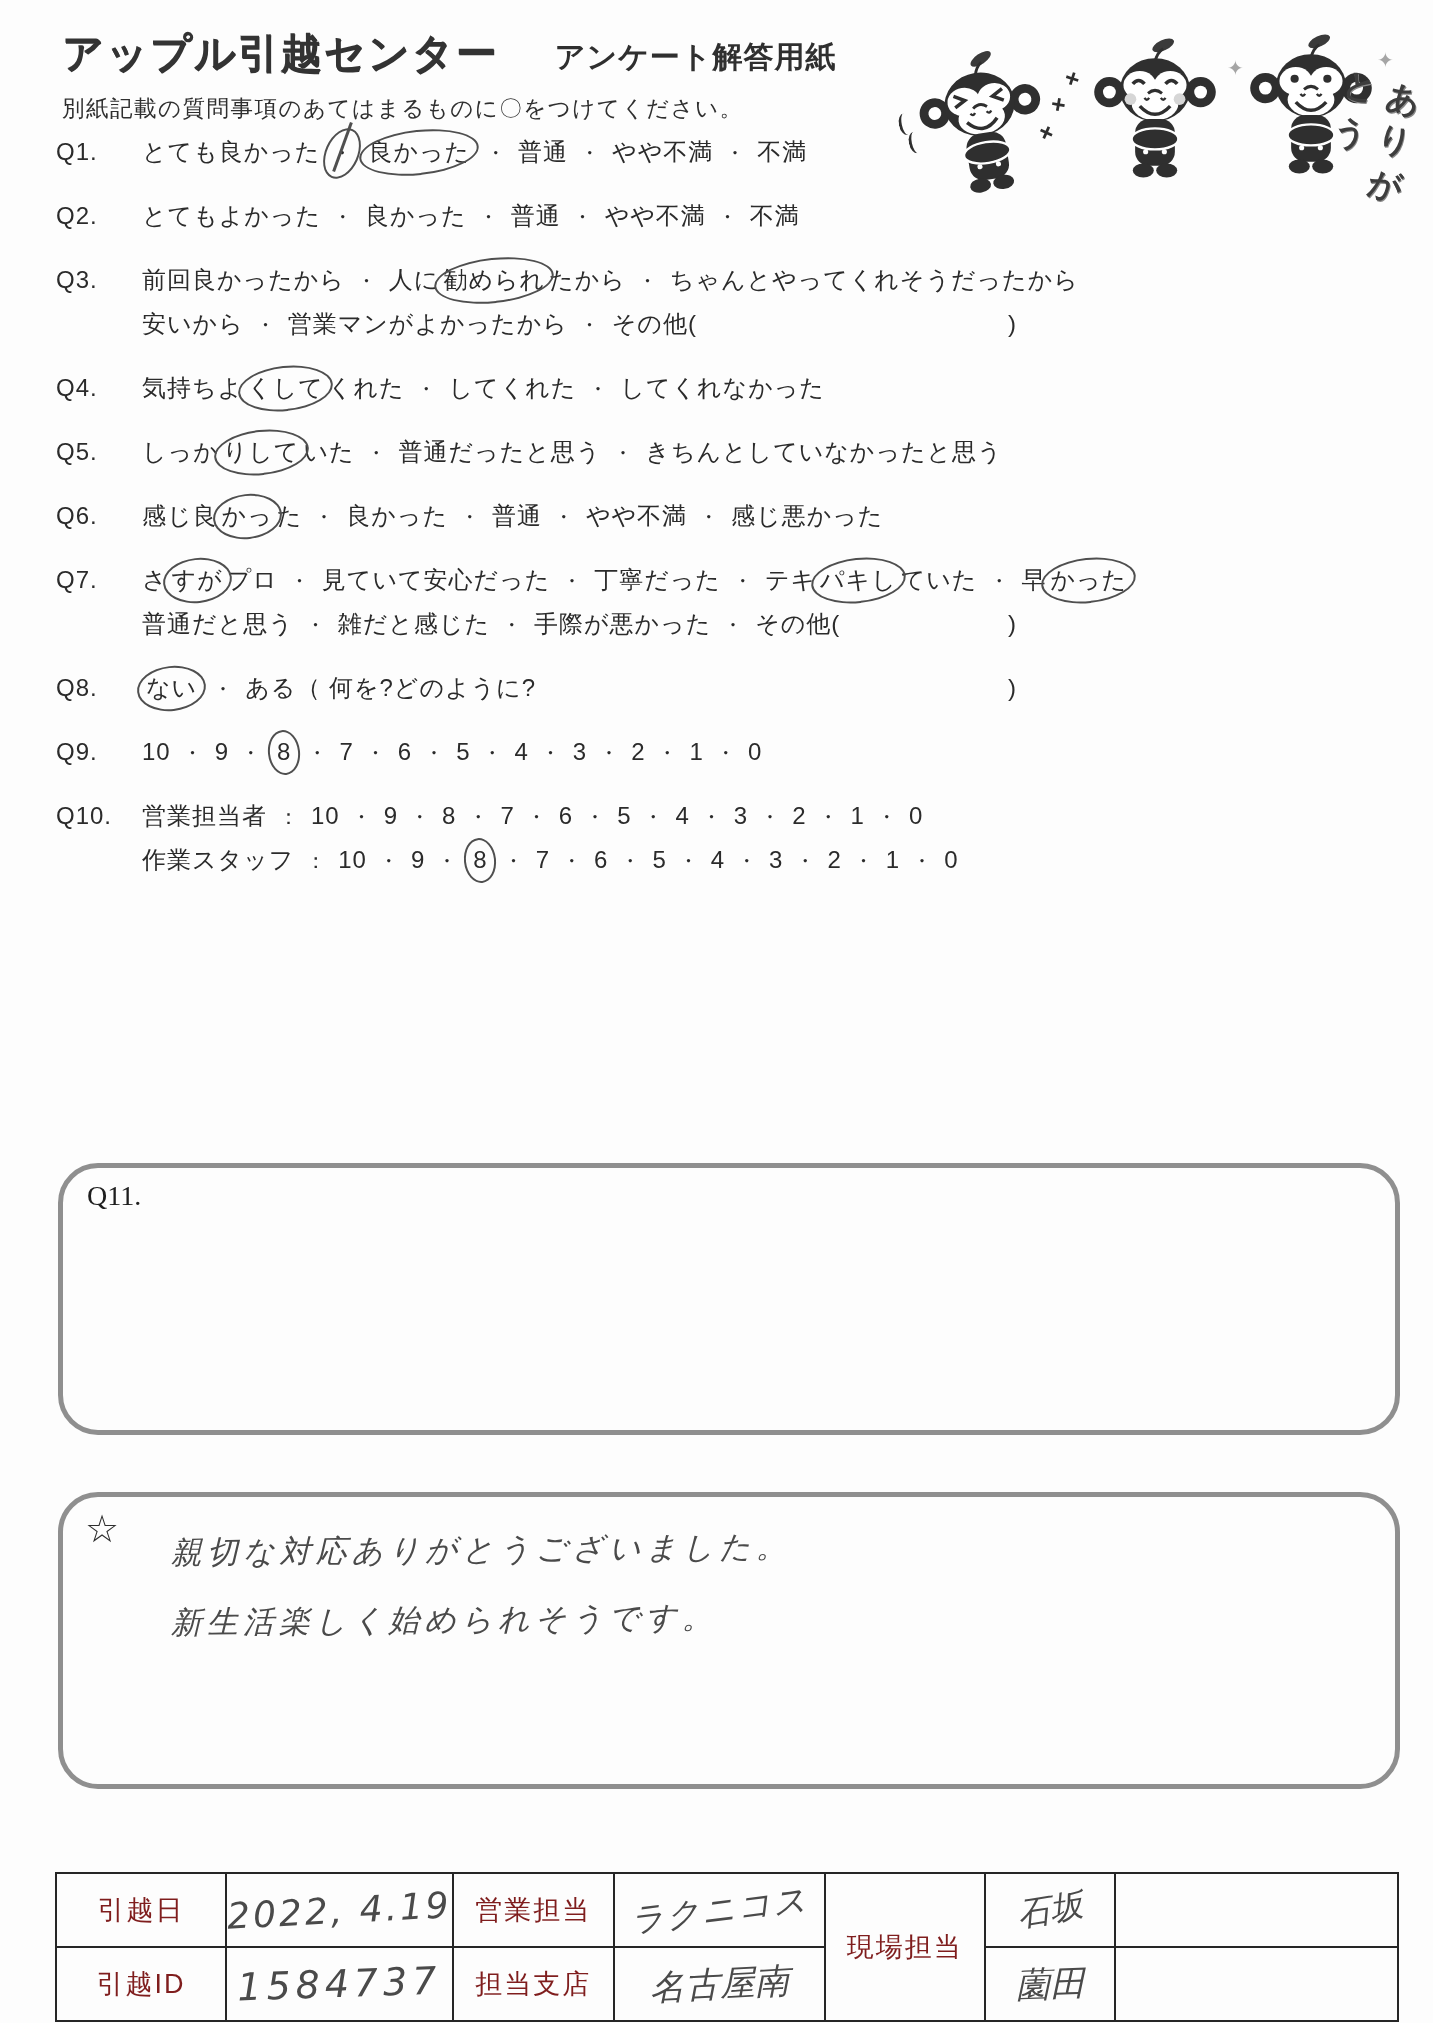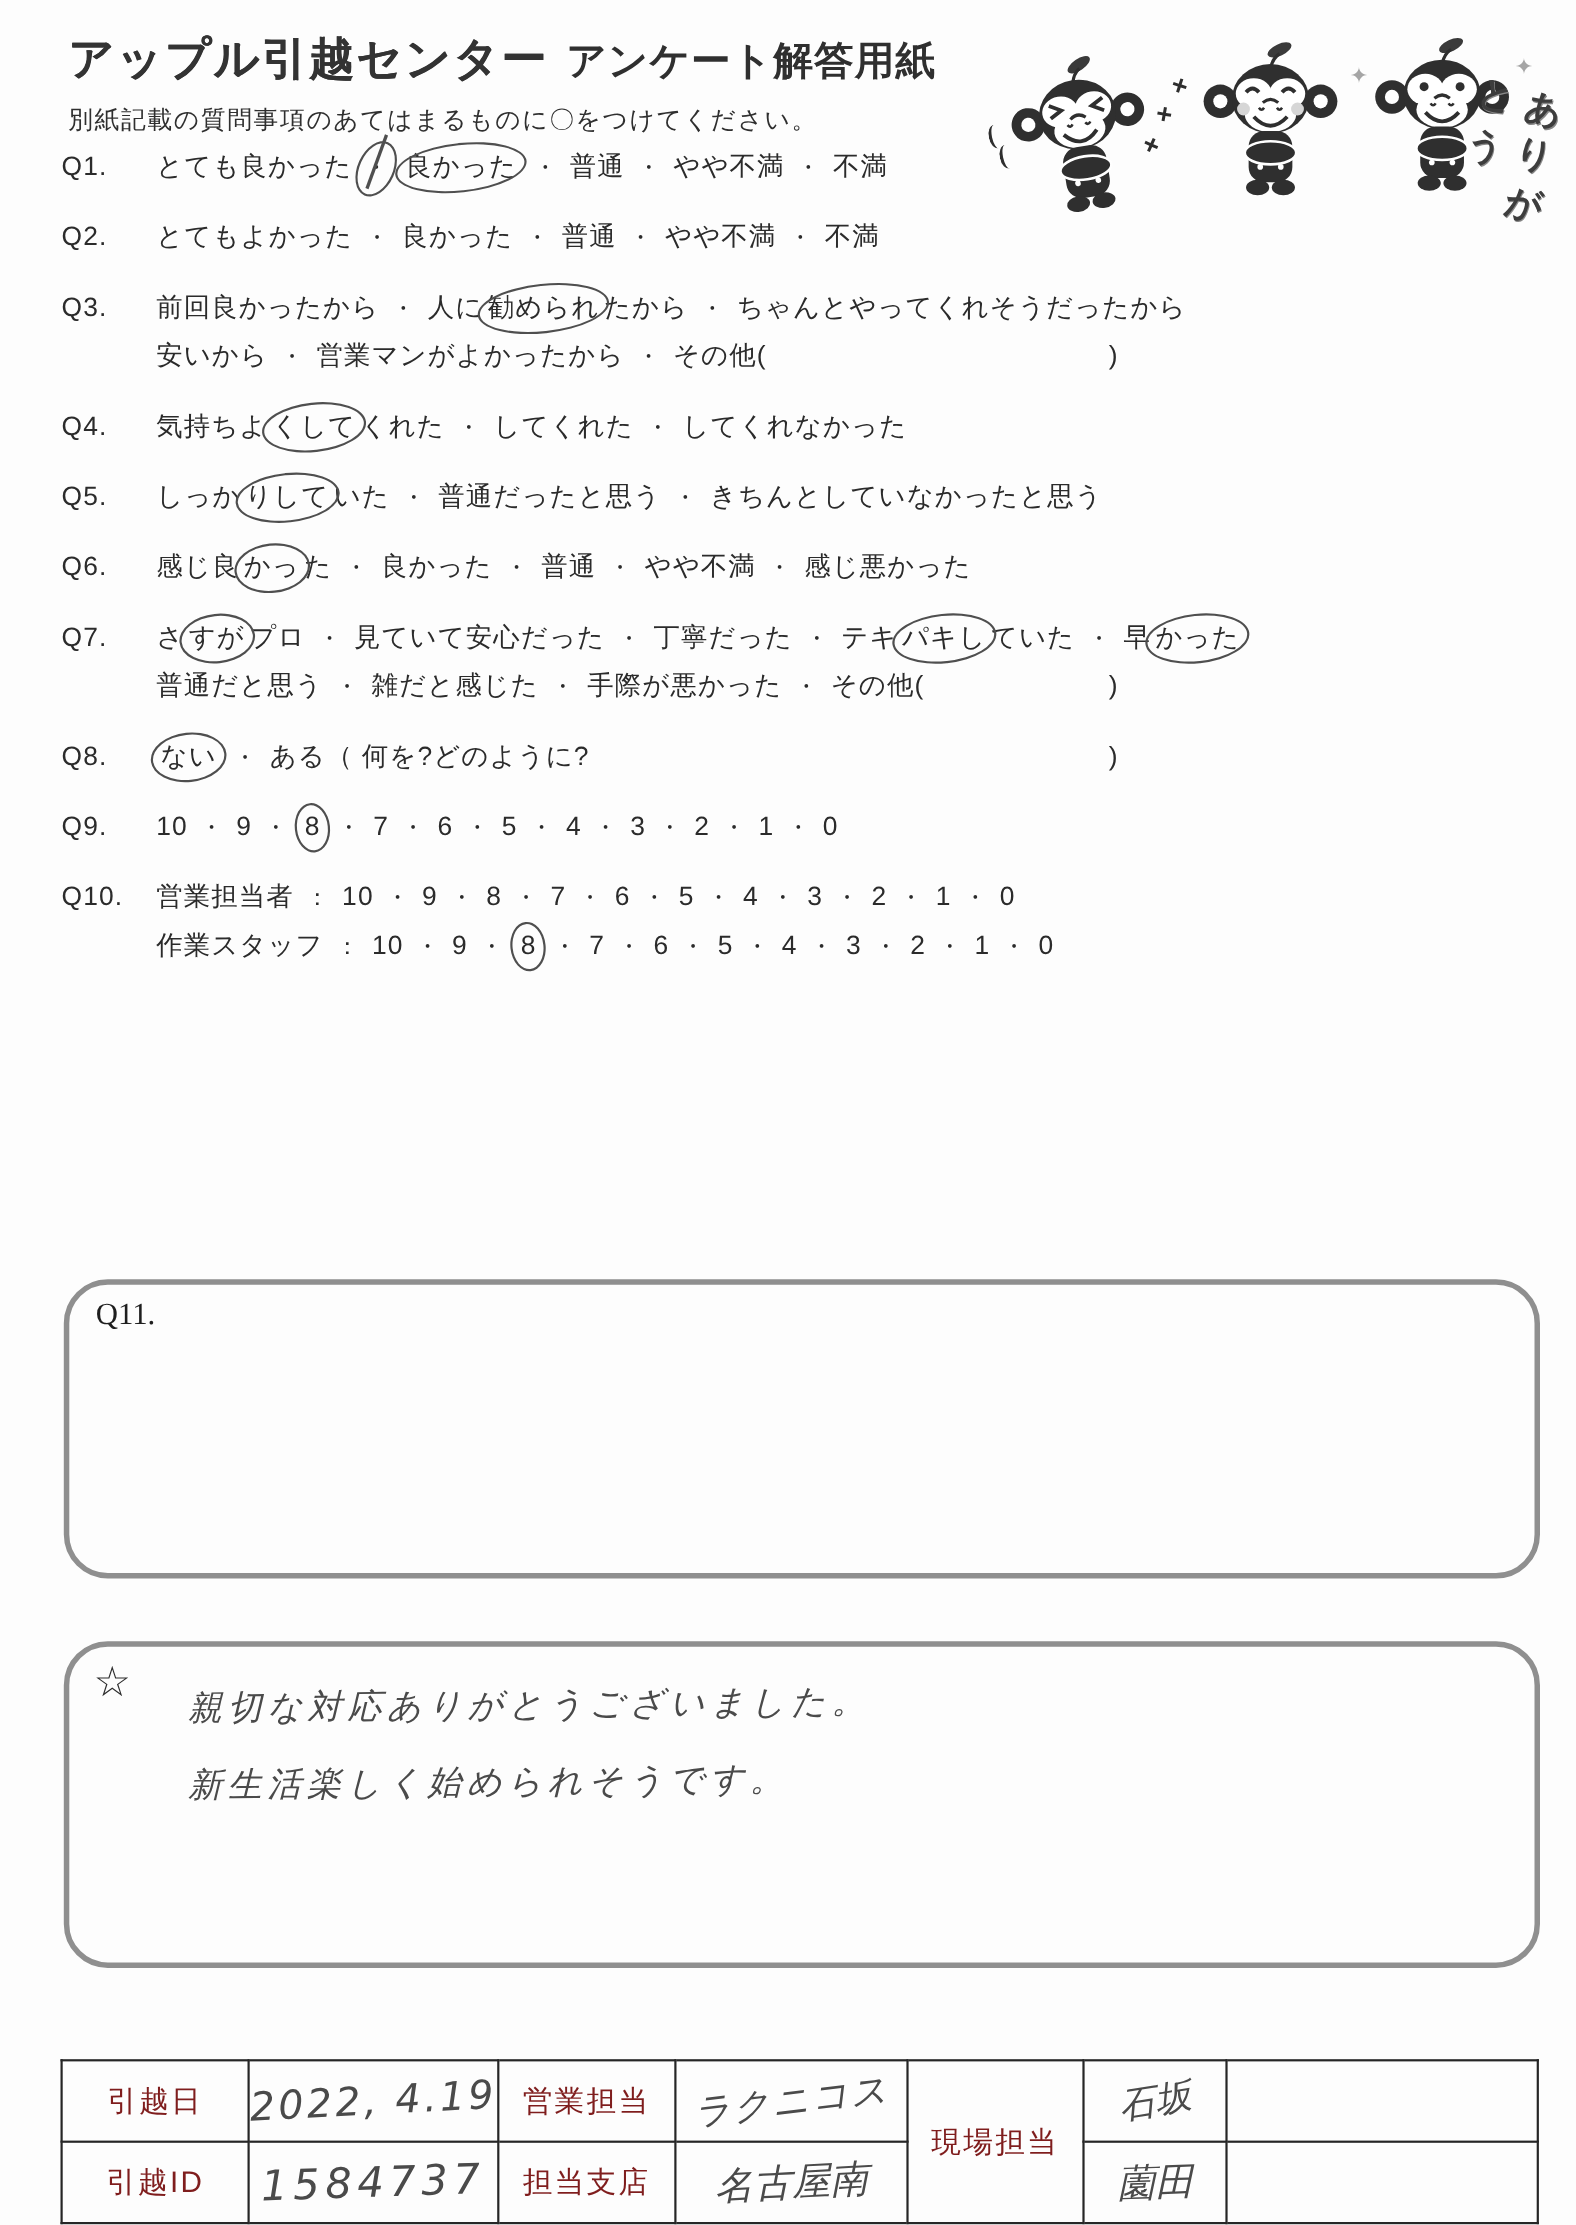--- a/index.html
+++ b/index.html
@@ -4,24 +4,24 @@
 <style>
   * { margin:0; padding:0; box-sizing:border-box; }
   body { background:#e8e8e8; font-family:"Liberation Sans","DejaVu Sans",sans-serif; }
   .page {
     position:relative; width:1433px; height:2023px; margin:0 auto;
     background:#fdfdfd; color:#2f2f2f; overflow:hidden;
   }
 
   
   .header { position:absolute; left:62px; top:26px; z-index:2; }
-  .title-row { display:flex; align-items:baseline; }
+  .title-row { display:flex; align-items:baseline;gap:40px; }
   .form-title { font-size:41px; font-weight:bold; letter-spacing:2px; color:#333;
     text-shadow:0.5px 0.5px 0 #333; }
-  .form-subtitle { font-size:36px; font-weight:bold; margin-left:16px; letter-spacing:1px; }
+  .form-subtitle { font-size:30px; font-weight:bold; margin-left:16px; letter-spacing:1px; }
   .instruction { font-size:22.5px; margin-top:12px; letter-spacing:1.5px; }
 
   
   .mascots { position:absolute; right:14px; top:20px; width:510px; height:180px; z-index:1; }
   .monkey { position:absolute; width:132px; height:152px; }
   .m1 { left:8px;  top:30px; transform:rotate(-9deg); }
   .m2 { left:180px; top:16px; }
   .m3 { left:336px; top:12px; }
   .spark-plus { position:absolute; font-size:25px; font-weight:bold; color:#2e2e2e; }
   .sp1 { left:156px; top:44px; transform:rotate(18deg); }

